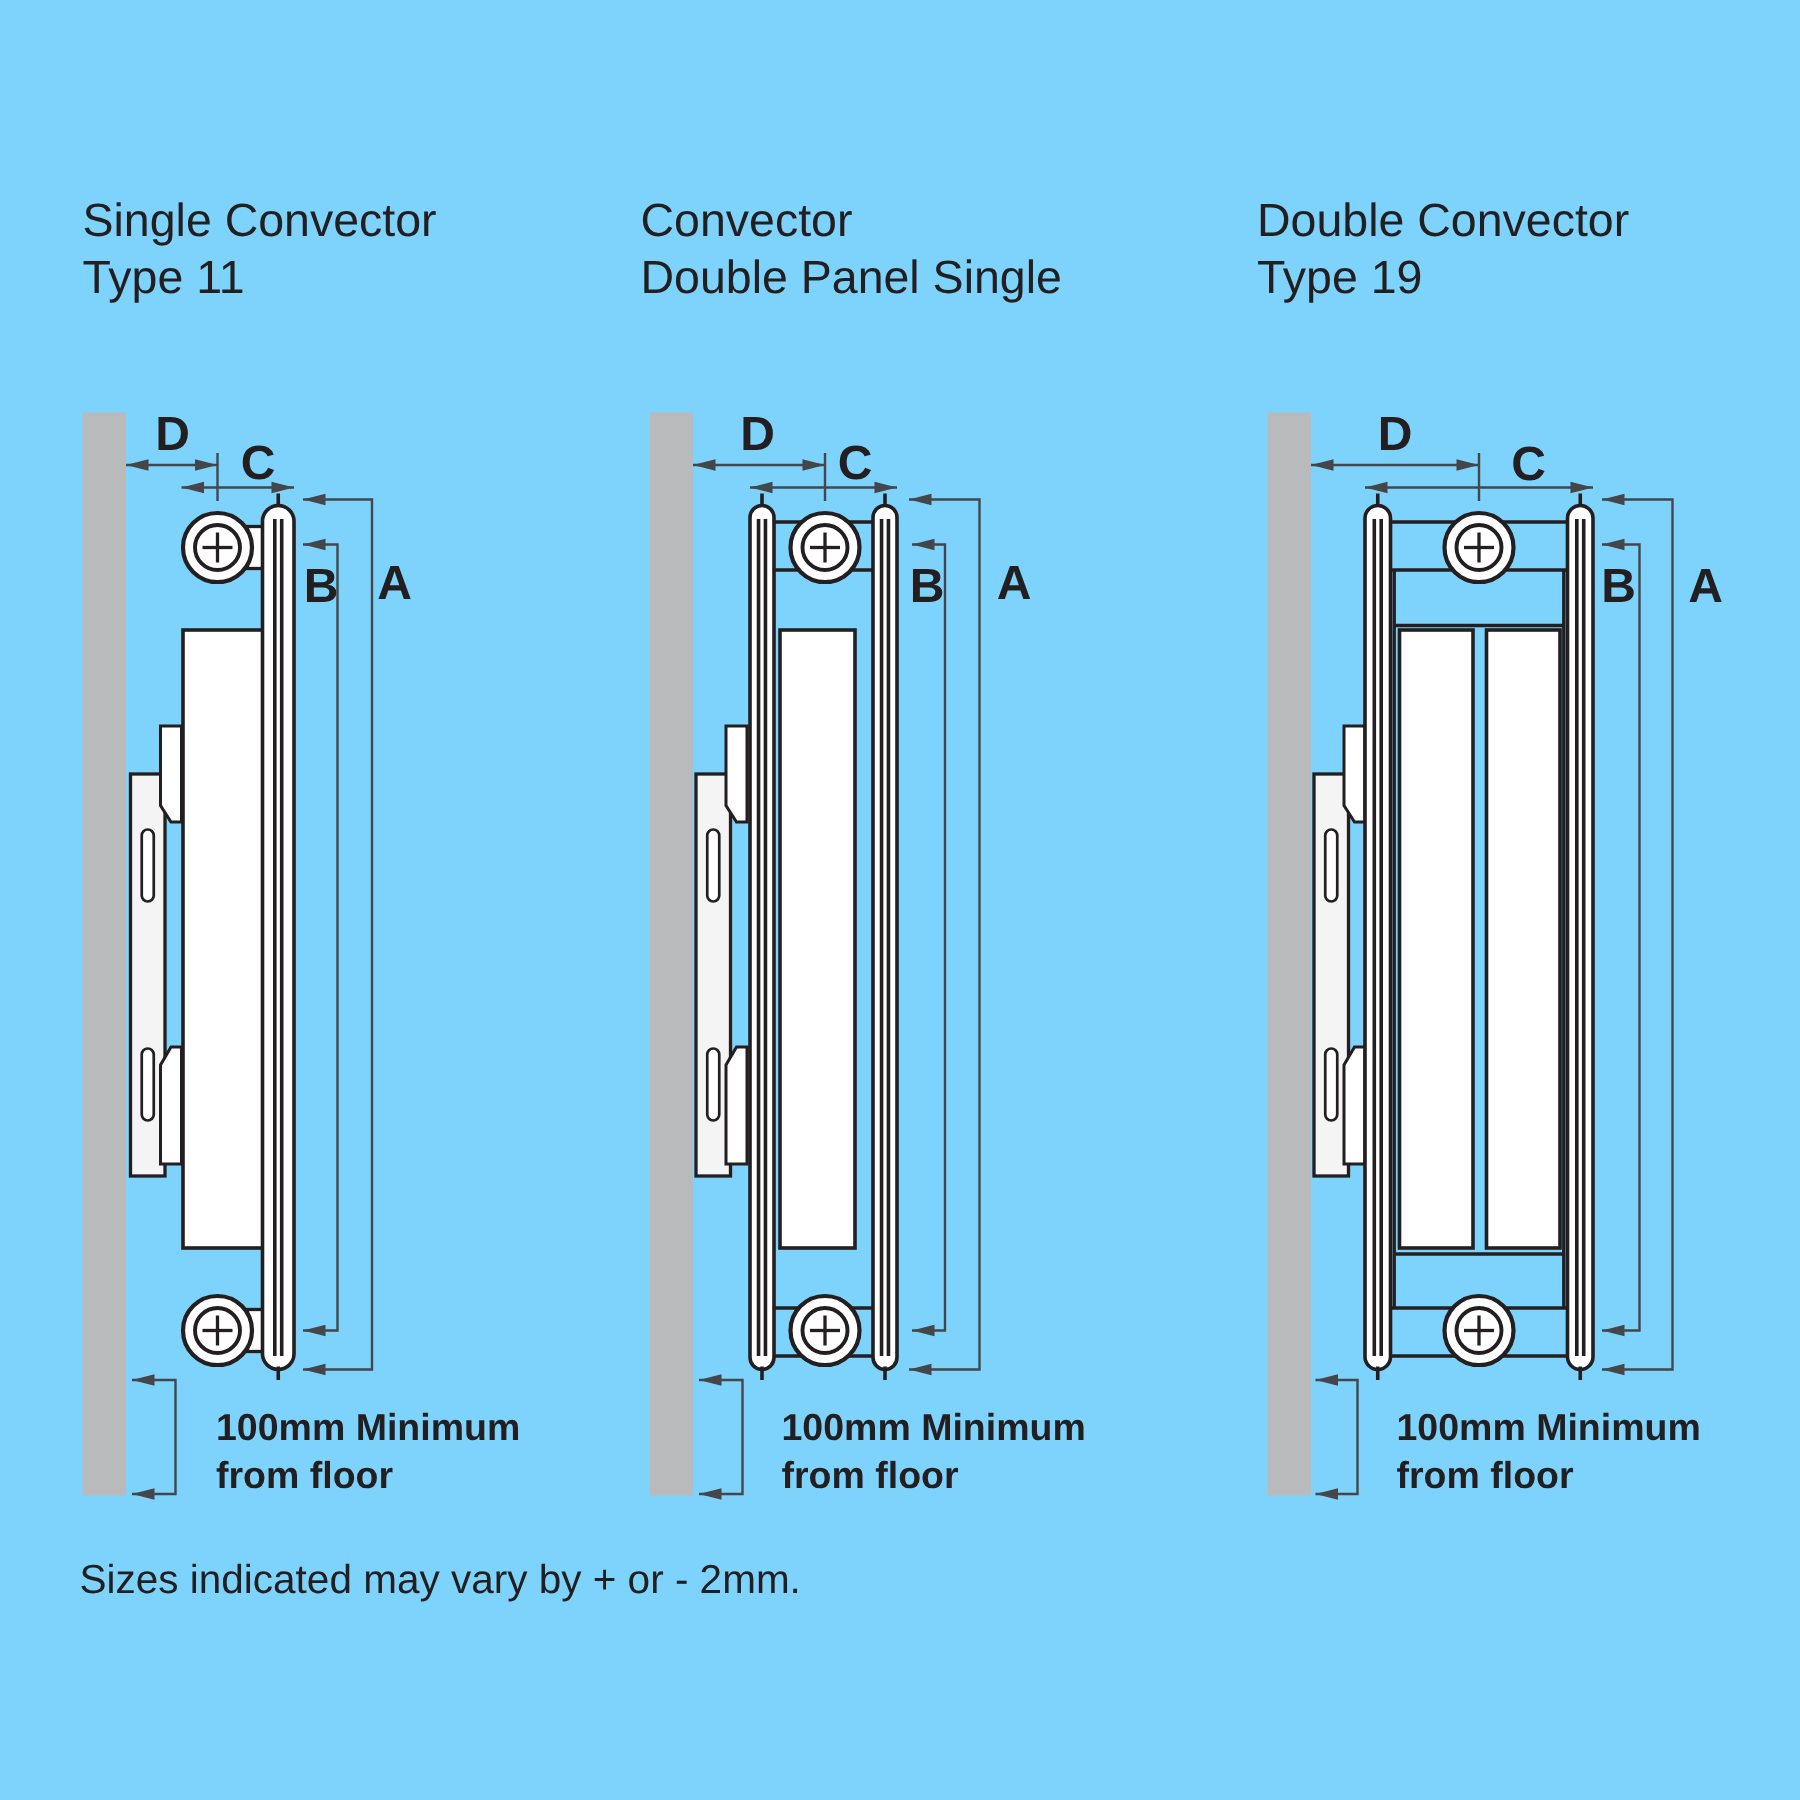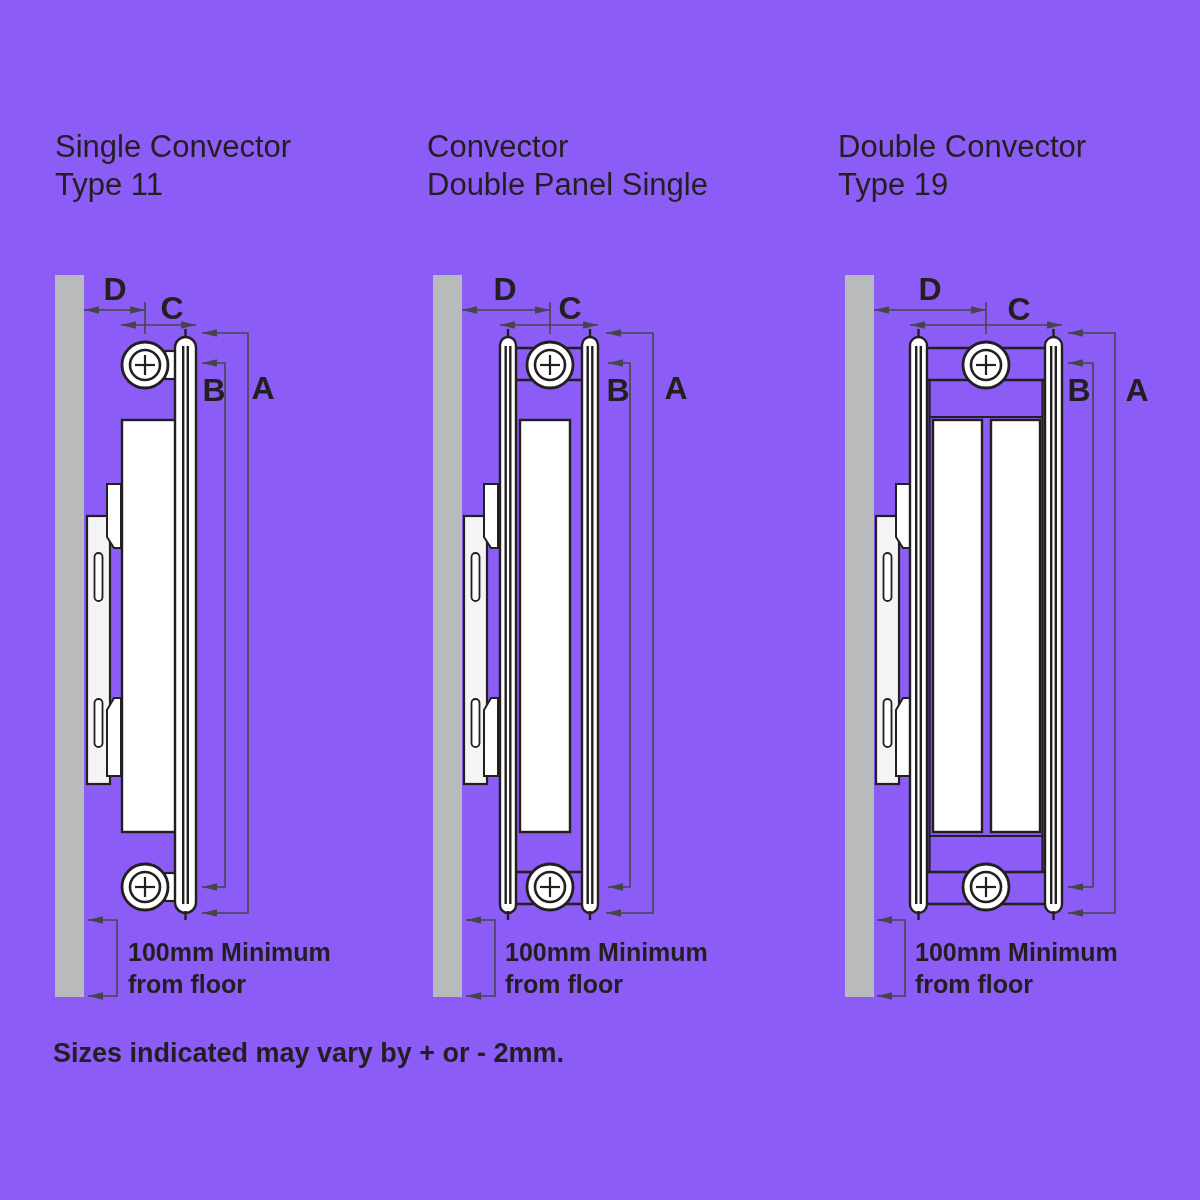--- a/index.html
+++ b/index.html
@@ -1,23 +1,23 @@
 <!DOCTYPE html>
 <html><head>
 <meta charset="utf-8">
 <style>
   html,body{margin:0;padding:0;background:#ffffff;}
   body{width:1200px;height:1200px;font-family:"Liberation Sans",sans-serif;}
-  .stage{position:relative;width:1200px;height:1200px;background:#8b5cf6;overflow:hidden;}
+  .stage{position:relative;width:1200px;height:1200px;background:#7dd3fc;overflow:hidden;}
   .stage svg{position:absolute;left:0;top:0;}
   .title{position:absolute;font-size:31px;line-height:38px;color:#231f20;}
   .dim-label{position:absolute;font-size:32px;font-weight:bold;color:#231f20;
              transform:translate(-50%,-50%);line-height:1;}
-  .floor-note{position:absolute;font-size:25px;font-weight:bold;line-height:32px;color:#231f20;}
-  .footer{position:absolute;left:53px;top:1038px;font-size:27px;color:#231f20;font-weight:bold;}
+  .floor-note{position:absolute;font-size:25px;font-weight:bold;line-height:32px;color:#231f20;margin-left:16px;}
+  .footer{position:absolute;left:53px;top:1038px;font-size:27px;color:#231f20;}
 </style>
 </head>
 <body>
 
 <div class="stage">
 
   <svg id="art" width="1200" height="1200" viewBox="0 0 1200 1200">
       <g>
         <rect x="55" y="275" width="29" height="722" fill="#b9babc"></rect>
         <rect x="87" y="516" width="23" height="268" fill="#f4f4f5" stroke="#231f20" stroke-width="2.2"></rect>

